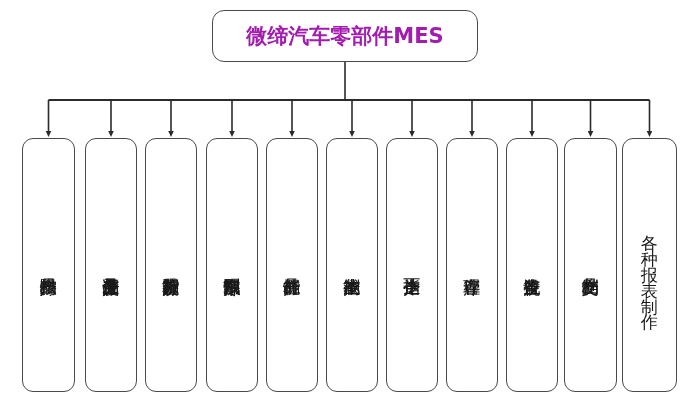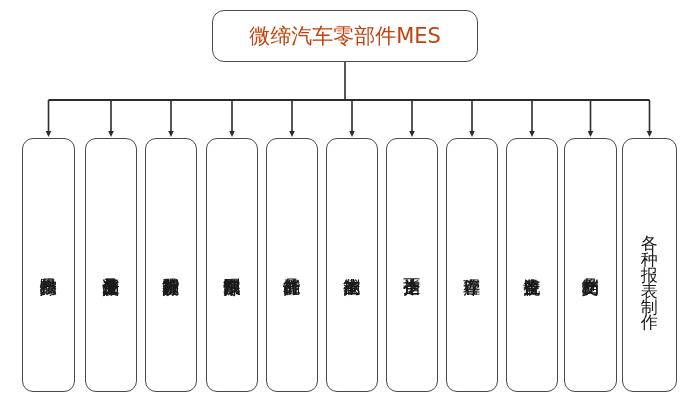--- a/index.html
+++ b/index.html
@@ -37,22 +37,23 @@
     background: #ffffff;
     display: flex;
     align-items: center;
     justify-content: center;
     z-index: 3;
   }
   .root-title {
     font-size: 21px;
     line-height: 1;
     letter-spacing: 0px;
-    color: #c2410c;
+    color: #a21caf;
     white-space: nowrap;
+    font-weight: bold;
   }
   .leaf-node {
     position: absolute;
     top: 138px;
     height: 254px;
     box-sizing: border-box;
     border: 1.4px solid #4a4a4a;
     border-radius: 11px;
     background: #ffffff;
     display: flex;

